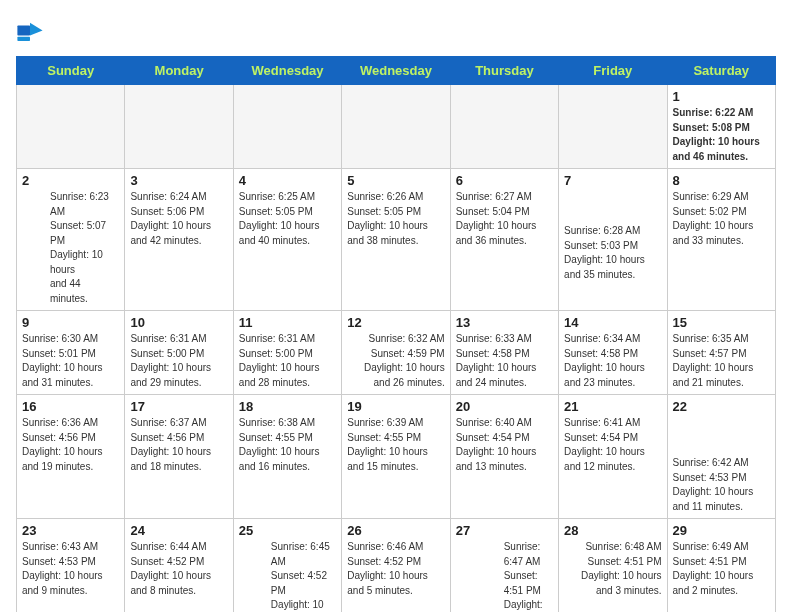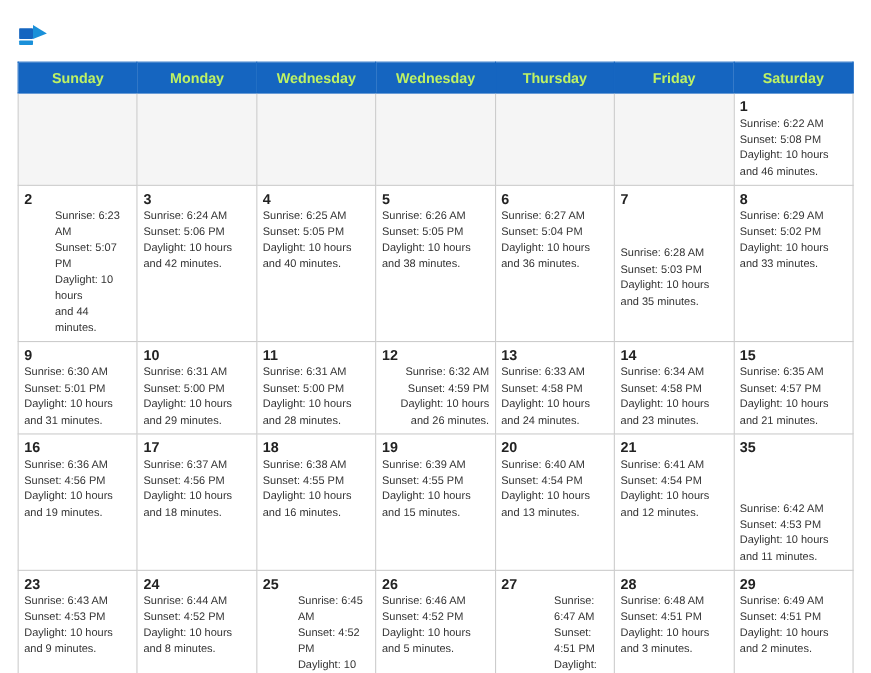--- a/index.html
+++ b/index.html
@@ -120,21 +120,21 @@
   <tbody id="calendar-body">
   <tr>
         <td class="empty"></td>
         <td class="empty"></td>
         <td class="empty"></td>
         <td class="empty"></td>
         <td class="empty"></td>
         <td class="empty"></td>
         <td>
           <span class="day-number">1</span>
-          <div class="day-info" style="white-space: pre-line;">Sunrise: 6:22 AM
+          <div class="day-info" style="white-space: pre-line; font-weight: bold;">Sunrise: 6:22 AM
 Sunset: 5:08 PM
 Daylight: 10 hours
 and 46 minutes.</div>
         </td>
       </tr>
       <tr>
         <td>
           <span class="day-number">2</span>
           <div class="day-info" style="white-space: pre-line; margin-left: 28px;">Sunrise: 6:23 AM
 Sunset: 5:07 PM
@@ -272,21 +272,21 @@
 and 13 minutes.</div>
         </td>
         <td>
           <span class="day-number">21</span>
           <div class="day-info" style="white-space: pre-line;">Sunrise: 6:41 AM
 Sunset: 4:54 PM
 Daylight: 10 hours
 and 12 minutes.</div>
         </td>
         <td>
-          <span class="day-number">35</span>
+          <span class="day-number">22</span>
           <div class="day-info" style="white-space: pre-line; margin-top: 42px;">Sunrise: 6:42 AM
 Sunset: 4:53 PM
 Daylight: 10 hours
 and 11 minutes.</div>
         </td>
       </tr>
       <tr>
         <td>
           <span class="day-number">23</span>
           <div class="day-info" style="white-space: pre-line;">Sunrise: 6:43 AM
@@ -317,21 +317,21 @@
         </td>
         <td>
           <span class="day-number">27</span>
           <div class="day-info" style="white-space: pre-line; margin-left: 48px;">Sunrise: 6:47 AM
 Sunset: 4:51 PM
 Daylight: 10 hours
 and 4 minutes.</div>
         </td>
         <td>
           <span class="day-number">28</span>
-          <div class="day-info" style="white-space: pre-line;">Sunrise: 6:48 AM
+          <div class="day-info" style="white-space: pre-line; text-align: right;">Sunrise: 6:48 AM
 Sunset: 4:51 PM
 Daylight: 10 hours
 and 3 minutes.</div>
         </td>
         <td>
           <span class="day-number">29</span>
           <div class="day-info" style="white-space: pre-line;">Sunrise: 6:49 AM
 Sunset: 4:51 PM
 Daylight: 10 hours
 and 2 minutes.</div>

